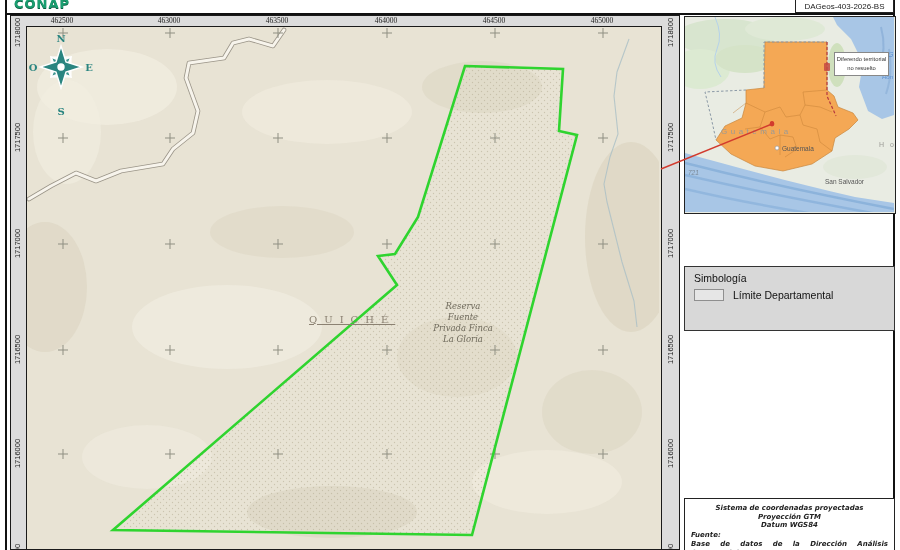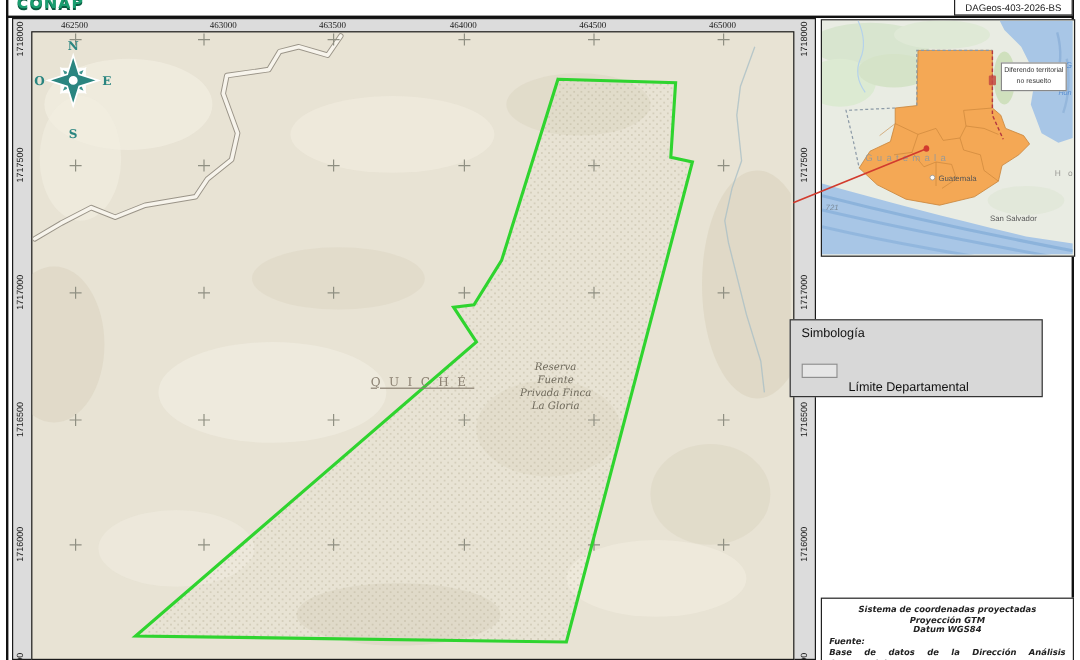--- a/index.html
+++ b/index.html
@@ -30,28 +30,28 @@
         color:#6f6a5c;}
   .scalebar{position:absolute;top:531px;left:0;font-size:10.5px;color:#3a3a3a;
         text-shadow:0 0 2px #f4f0e4,0 0 2px #f4f0e4;}
   
   .inset{position:absolute;left:684px;top:16px;width:212px;height:198px;background:#e9ece3;
         border:1.5px solid #222;box-sizing:border-box;overflow:hidden;}
   .note-box{position:absolute;left:149px;top:35px;width:55px;background:#fff;
         border:0.8px solid #888;font-size:5.8px;line-height:1.55;text-align:center;
         color:#333;padding:2px 1px;box-sizing:border-box;}
   
-  .legend{position:absolute;left:658px;top:266px;width:211px;height:65px;background:#d8d8d8;
+  .legend{position:absolute;left:684px;top:266px;width:211px;height:65px;background:#d8d8d8;
         border:1.5px solid #333;box-sizing:border-box;padding:5px 9px;}
   .legend-title{font-size:10.5px;color:#111;margin-bottom:5px;}
   .legend-row{display:flex;align-items:center;margin-bottom:5px;}
   .sw{width:30px;height:12px;margin-right:9px;box-sizing:border-box;}
   .sw-dept{background:#e6e6e6;border:1.5px solid #8f8f8f;}
   .sw-prot{background:#f4f4ee;border:2.5px solid #2fd42f;}
-  .legend-label{font-size:10.5px;color:#111;margin-top:28px;}
+  .legend-label{font-size:10.5px;color:#111;}
   
   .infobox{position:absolute;left:684px;top:498px;width:211px;height:60px;background:#fff;
         border:1.2px solid #222;box-sizing:border-box;padding:5px 6px 0 6px;
         font-family:"DejaVu Sans",sans-serif;font-style:italic;font-weight:bold;
         font-size:7px;line-height:8.5px;color:#222;}
   .infobox .ctr{text-align:center;}
   .infobox .src{text-align:left;margin-top:1px;}
   .infobox .just{text-align:justify;text-align-last:justify;}
   .overlay{position:absolute;left:0;top:0;pointer-events:none;}
 </style>
@@ -163,21 +163,21 @@
     <div class="scalebar">
       
       
       
       
     </div>
   </div>
 
   <div id="grid-labels">
       <div class="grid-top" style="left: 62px; top: 16px;">462500</div>
-      <div class="grid-top" style="left: 186px; top: 16px;">463000</div>
+      <div class="grid-top" style="left: 169px; top: 16px;">463000</div>
       <div class="grid-top" style="left: 277px; top: 16px;">463500</div>
       <div class="grid-top" style="left: 386px; top: 16px;">464000</div>
       <div class="grid-top" style="left: 494px; top: 16px;">464500</div>
       <div class="grid-top" style="left: 602px; top: 16px;">465000</div>
       <div class="grid-side" style="left: 17px; top: 28px;">1718000</div>
       <div class="grid-side" style="left: 670px; top: 28px;">1718000</div>
       <div class="grid-side" style="left: 17px; top: 133px;">1717500</div>
       <div class="grid-side" style="left: 670px; top: 133px;">1717500</div>
       <div class="grid-side" style="left: 17px; top: 239px;">1717000</div>
       <div class="grid-side" style="left: 670px; top: 239px;">1717000</div>

